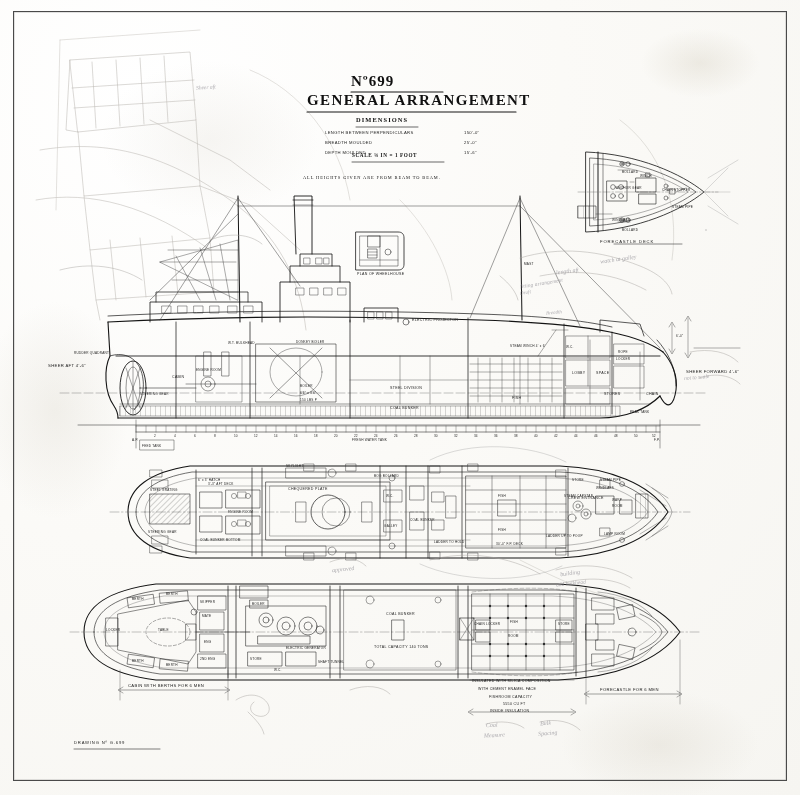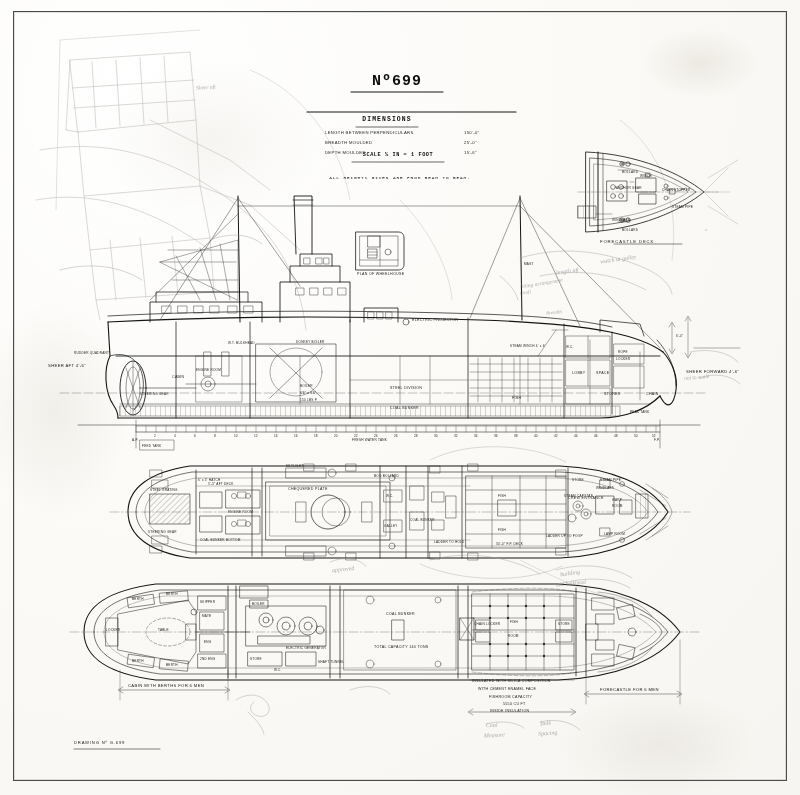--- a/index.html
+++ b/index.html
@@ -25,22 +25,22 @@
   svg{position:absolute;left:0;top:0;overflow:visible;}
   .lbl{
     position:absolute;
     font-family:"Liberation Sans", sans-serif;
     color:#1c1c1c;
     white-space:nowrap;
     letter-spacing:.5px;
     transform-origin:left center;
   }
   .title-main{
-    position:absolute;text-align:center;color:#101010;
-    font-family:Liberation Mono, monospace;
+    position:absolute;text-align:left;color:#101010;
+    font-family:Liberation Serif, serif;
     white-space:nowrap;
   }
   .dimrow{position:absolute;white-space:nowrap;color:#1e1e1e;letter-spacing:.6px;}
   .pencil{
     position:absolute;color:#8f8d94;white-space:nowrap;
     font-family:"Liberation Serif", serif;font-style:italic;
     opacity:.72;
   }
   .tiny{font-size:3.1px;letter-spacing:.25px;}
   .tiny2{font-size:3.6px;letter-spacing:.3px;}
@@ -669,20 +669,21 @@
         <path d="M60 270 C90 262 120 266 142 280"></path>
         <path d="M210 240 C230 232 250 234 262 244"></path>
         <path d="M690 352 C710 348 728 352 738 362"></path>
         <path d="M700 378 C716 372 732 376 740 384"></path>
         <path d="M350 690 C366 684 382 686 390 694"></path>
       </g>
     </g>
   </svg>
 
   <div class="title-main" style="left:351px;top:73px;width:92px;font-size:15px;font-weight:bold;letter-spacing:1px;">Nº699</div>
+  <div class="title-main" style="left:307px;top:92px;width:210px;font-size:15px;font-weight:bold;letter-spacing:1.4px;">GENERAL ARRANGEMENT</div>
 
   <div class="title-main" style="left:356px;top:116px;width:62px;font-size:6.4px;font-weight:bold;letter-spacing:1.1px;">DIMENSIONS</div>
 
   <div class="dimrow sm" style="left:325px;top:130px;">
     <span>LENGTH BETWEEN PERPENDICULARS</span>
   </div>
   <div class="dimrow sm" style="left:464px;top:130px;">150'-0"</div>
 
   <div class="dimrow sm" style="left:325px;top:140px;">
     <span>BREADTH MOULDED</span>

